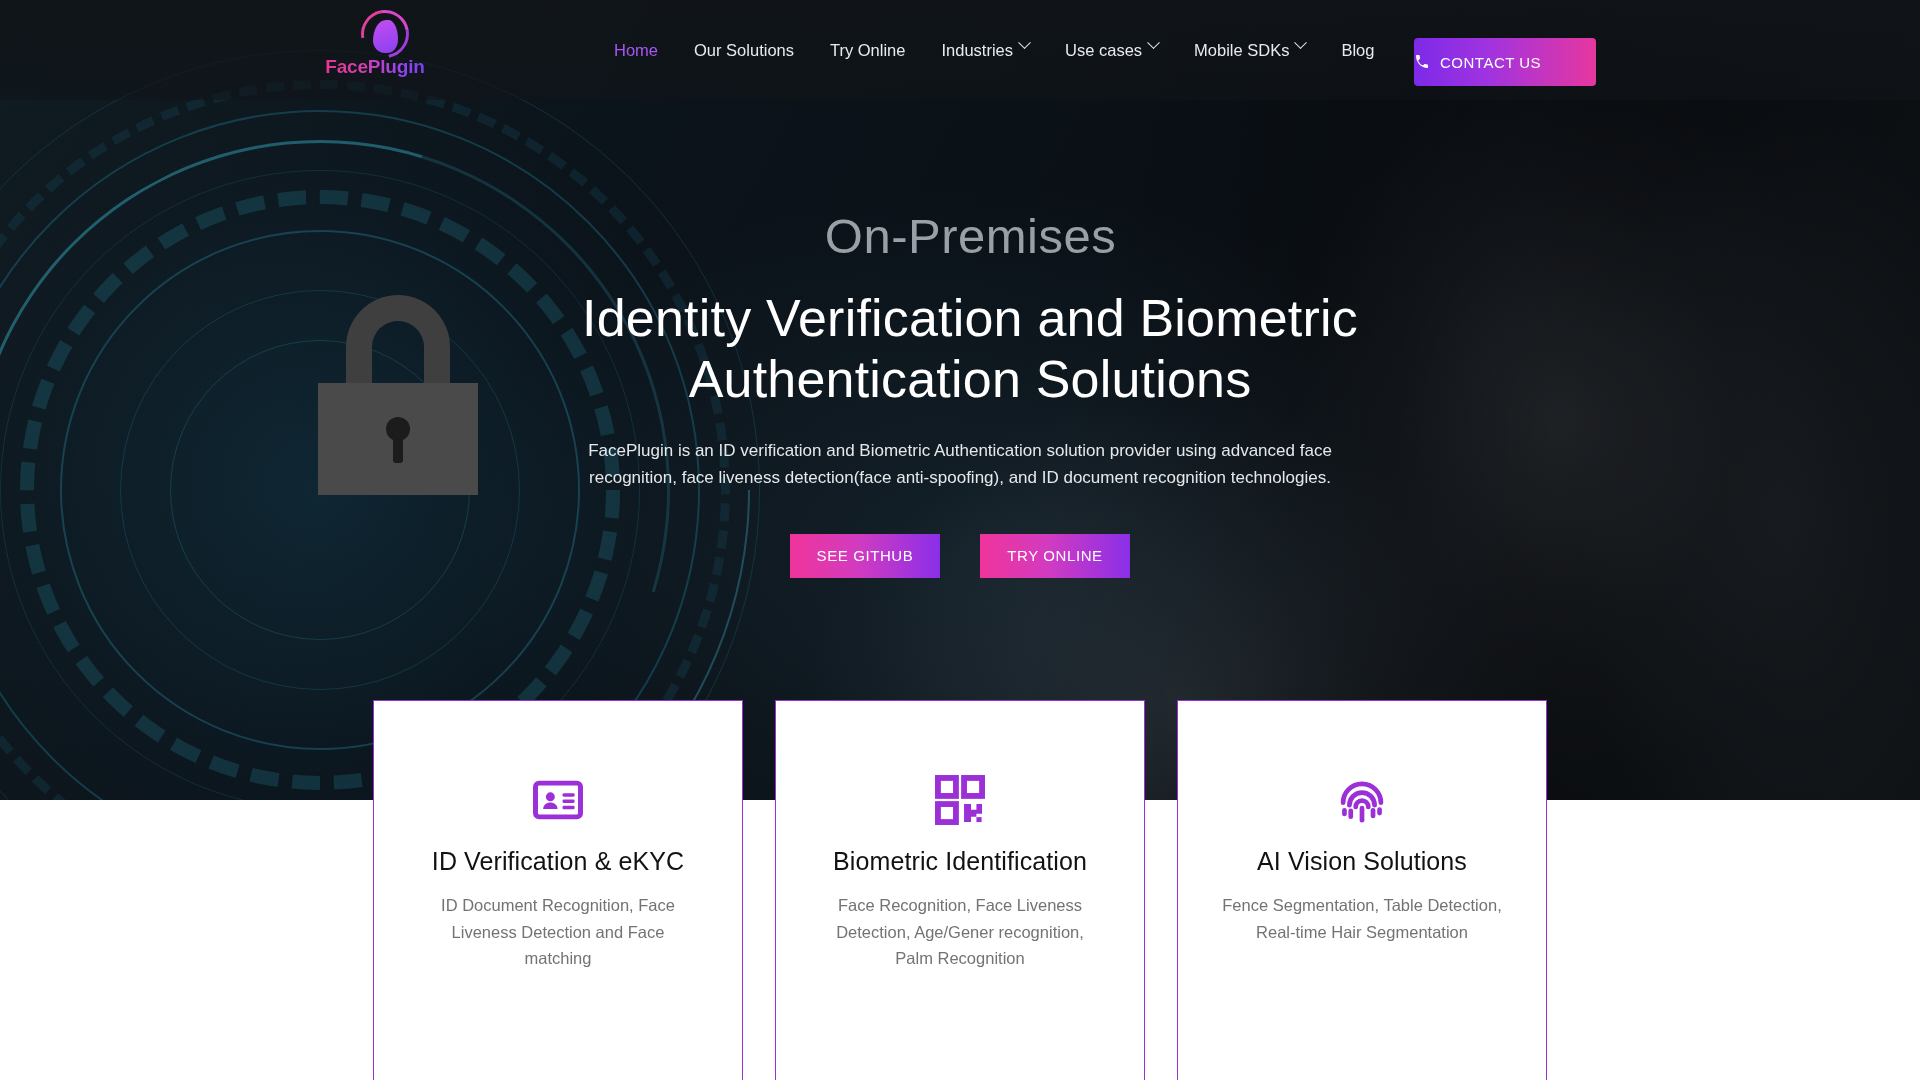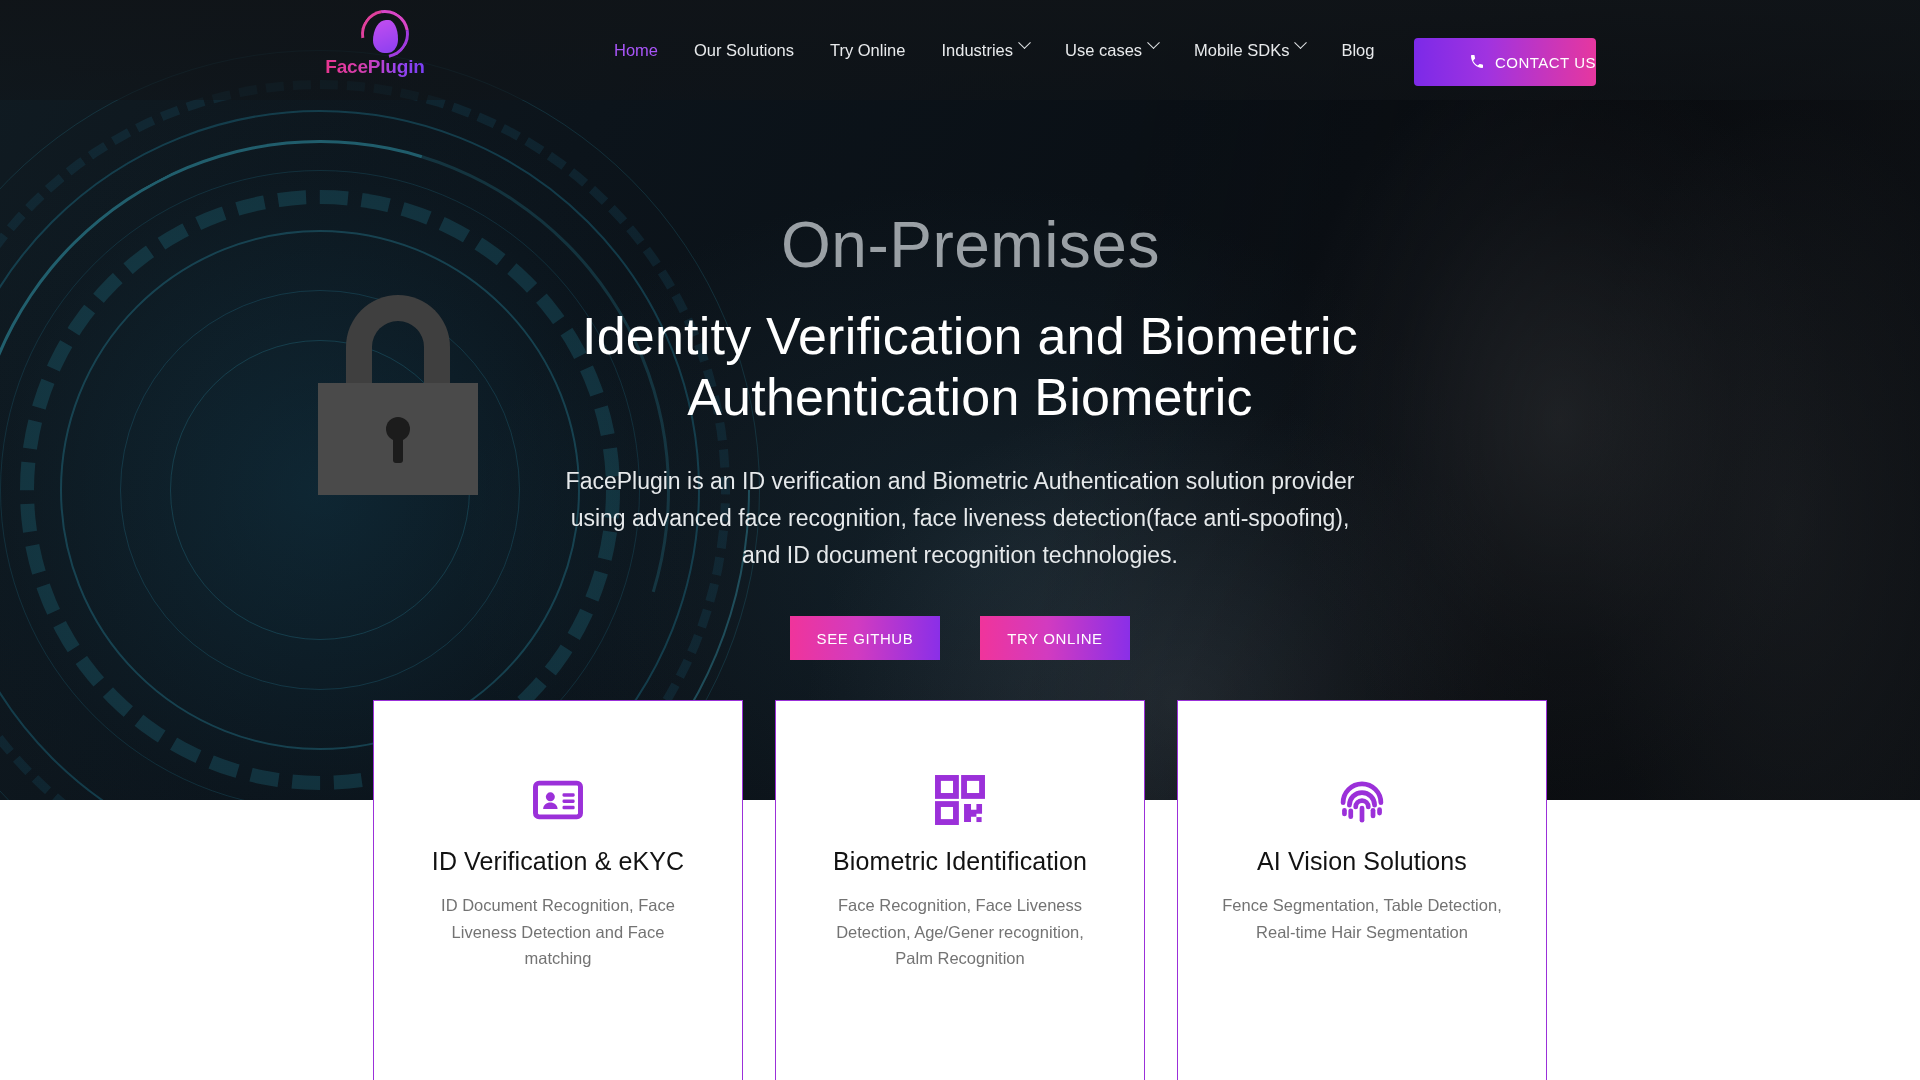--- a/index.html
+++ b/index.html
@@ -125,38 +125,38 @@
     color:#e8eaec; font-size:16.5px; padding:0 18px; cursor:pointer;
     white-space:nowrap;
   }
   .nav-item.active { color:#a855f7; }
   .chev { display:inline-block; width:9px; height:9px; border-right:1.6px solid #dfe2e4; border-bottom:1.6px solid #dfe2e4; transform:rotate(45deg) translate(-2px,-2px); }
 
   .contact-btn {
     position:absolute; left:1414px; top:38px; width:182px; height:48px;
     background:linear-gradient(90deg,#7c2ae8 0%,#a033e0 40%,#e6379f 100%);
     border:none; border-radius:4px; cursor:pointer;
-    display:flex; align-items:center; justify-content:flex-end; gap:10px;
+    display:flex; align-items:center; justify-content:flex-start; gap:10px;
     color:#ffffff; font-size:15px; letter-spacing:0.5px;
     font-family:"Liberation Sans", sans-serif;
   }
   .phone-icon { width:16px; height:16px; fill:#ffffff; }
 
   
   .hero-content { position:absolute; left:0; top:0; width:1920px; z-index:20; text-align:center; }
   .eyebrow {
-    margin-top:208px; font-size:64px; color:#9aa0a5; font-weight:400; letter-spacing:0.5px;padding-left:21px;
+    margin-top:208px; font-size:49px; color:#9aa0a5; font-weight:400; letter-spacing:0.5px;padding-left:21px;
   }
   .headline {
     margin-top:24px; font-size:52px; line-height:1.18; color:#ffffff; font-weight:500;
     letter-spacing:0.2px;
     padding-left:20px;
   }
   .subcopy {
-    margin:34px auto 0; max-width:800px; font-size:23px; line-height:1.62; color:#e6e9eb; font-weight:400;
+    margin:26px auto 0; max-width:800px; font-size:17px; line-height:1.62; color:#e6e9eb; font-weight:400;
   }
   .cta-row { margin-top:42px; display:flex; justify-content:center; gap:40px; }
   .cta {
     width:150px; height:44px; border:none; cursor:pointer;
     background:linear-gradient(90deg,#f0349b 0%,#d23bc0 45%,#8a2fe8 100%);
     color:#ffffff; font-size:15px; letter-spacing:0.6px;
     font-family:"Liberation Sans", sans-serif;
     display:flex; align-items:center; justify-content:center;
   }
 
@@ -244,21 +244,21 @@
         <path d="M6.6 10.8c1.4 2.8 3.8 5.1 6.6 6.6l2.2-2.2c.3-.3.7-.4 1-.2 1.2.4 2.4.6 3.6.6.6 0 1 .4 1 1V20c0 .6-.4 1-1 1C11.3 21 3 12.7 3 2.5c0-.6.4-1 1-1h3.5c.6 0 1 .4 1 1 0 1.3.2 2.5.6 3.6.1.3 0 .7-.2 1l-2.3 2.2z"></path>
       </svg>
       <span>CONTACT US</span>
     </button>
   </div>
 
   <div class="hero-content">
     <div class="eyebrow">On-Premises</div>
     <div class="headline">
       <div>Identity Verification and Biometric</div>
-      <div>Authentication Biometric</div>
+      <div>Authentication Solutions</div>
     </div>
     <div class="subcopy">FacePlugin is an ID verification and Biometric Authentication solution provider using advanced face recognition, face liveness detection(face anti-spoofing), and ID document recognition technologies.</div>
     <div class="cta-row">
       <button class="cta">SEE GITHUB</button>
       <button class="cta">TRY ONLINE</button>
     </div>
   </div>
 
   <div class="cards">
 

